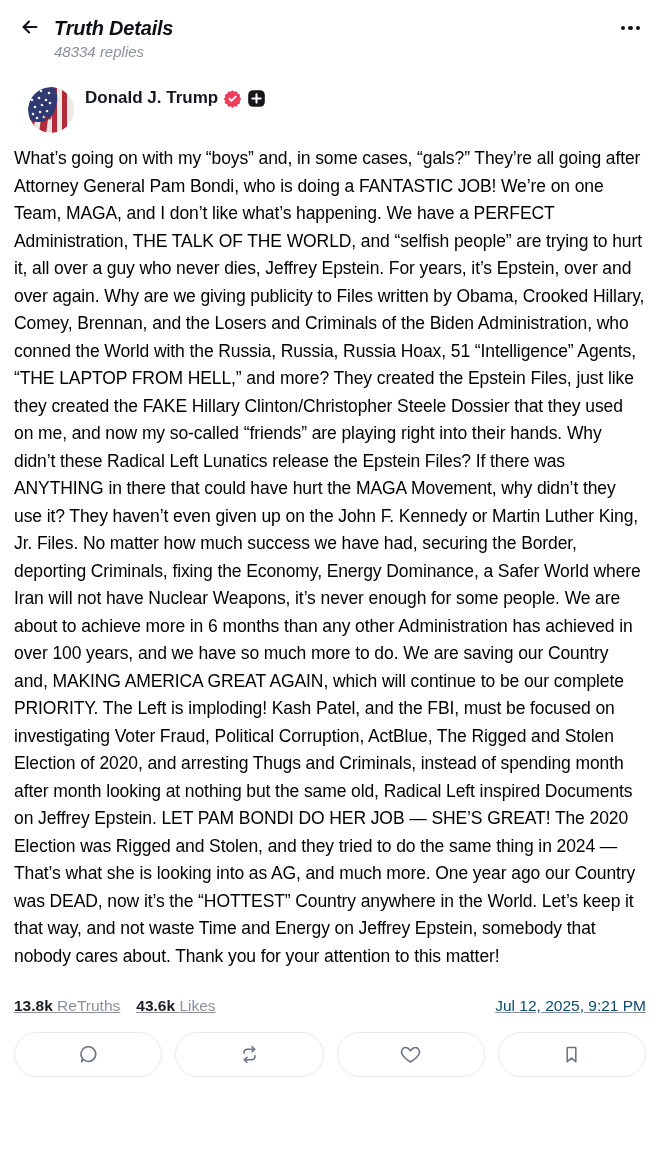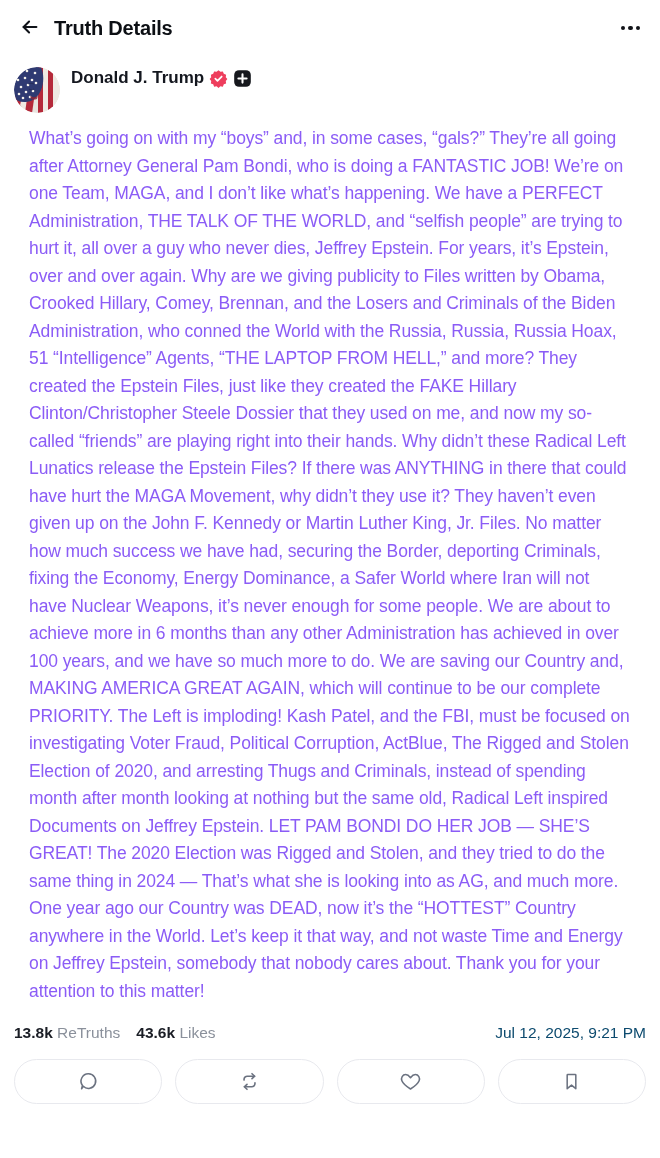--- a/index.html
+++ b/index.html
@@ -6,65 +6,65 @@
   html, body { background: #ffffff; }
   body {
     width: 660px; height: 1158px;
     font-family: "Liberation Sans", "DejaVu Sans", sans-serif;
     color: #14171f;
     overflow: hidden;
     position: relative;
   }
 
   
-  .header { padding: 16px 18px 0 18px; }
+  .header { padding: 16px 18px 0 18px; font-style: italic; }
   .header-row { display: flex; align-items: center; }
   .back-btn {
     width: 24px; height: 24px; display: flex; align-items: center; justify-content: center;
     background: none; border: none; cursor: pointer; flex: 0 0 auto;
   }
   .page-title {
     margin-left: 12px;
     font-size: 20px; font-weight: 700; color: #0c0f14; letter-spacing: -0.2px;
   }
   .more-btn {
     margin-left: auto; background: none; border: none; cursor: pointer;
     display: flex; gap: 3px; align-items: center; padding: 6px 2px;
   }
   .more-btn i { width: 4.5px; height: 4.5px; border-radius: 50%; background: #111318; display: block; }
   .replies-count {
     margin: 3px 0 0 36px;
     font-size: 15px; color: #8a909b;
   }
 
   
-  .author-row { display: flex; padding: 0 14px; margin-top: 27px; align-items: flex-start; }
+  .author-row { display: flex; padding: 0 28px; margin-top: 27px; align-items: flex-start; }
   .avatar {
     width: 46px; height: 46px; border-radius: 50%; overflow: hidden; flex: 0 0 auto;
     cursor: pointer; display: block;
   }
   .author-meta { margin-left: 11px; padding-top: 1px; }
   .author-name-row { display: flex; align-items: center; gap: 5px; }
   .author-name { font-size: 17px; font-weight: 700; color: #14171f; cursor: pointer; }
   .badge { display: inline-flex; flex: 0 0 auto; }
   .author-handle { font-size: 15.5px; color: #8a909b; margin-top: 3px; }
 
   
   .post-body {
-    padding: 0 29px; margin-top: 12px;
-    font-size: 17.5px; line-height: 27.5px; color: #8b5cf6;
+    padding: 0 14px; margin-top: 12px;
+    font-size: 17.5px; line-height: 27.5px; color: #000000;
     letter-spacing: -0.1px;
     white-space: pre-wrap;
   }
 
   
   .stats-row {
-    padding: 0 14px; margin-top: 19px;
+    padding: 0 14px; margin-top: 27px;
     display: flex; align-items: center;
-    font-size: 15.5px; color: #8a909b;
+    font-size: 15.5px; color: #8a909b; text-decoration: underline;
   }
   .stat { cursor: pointer; }
   .stat + .stat { margin-left: 16px; }
   .stat b { color: #1a1d25; font-weight: 700; }
   .timestamp { margin-left: auto; color: #0c4a6e; }
 
   
   .action-bar { padding: 0 14px; margin-top: 17px; display: flex; gap: 13px; }
   .action-pill {
     flex: 1 1 0; height: 45px;
@@ -89,20 +89,21 @@
     </button>
     <div class="page-title">Truth Details</div>
     <button class="more-btn">
       <span style="display:flex;gap:3px;">
         <i style="width:4.5px;height:4.5px;border-radius:50%;background:#111318;display:block;"></i>
         <i style="width:4.5px;height:4.5px;border-radius:50%;background:#111318;display:block;"></i>
         <i style="width:4.5px;height:4.5px;border-radius:50%;background:#111318;display:block;"></i>
       </span>
     </button>
   </div>
+  <div class="replies-count">48334 replies</div>
 </div>
 
 <div class="author-row">
   <span class="avatar">
     <span>
       <svg width="46" height="46" viewBox="0 0 46 46">
         <defs>
             <clipPath id="avclip">
               <circle cx="23" cy="23" r="23"></circle>
             </clipPath>

